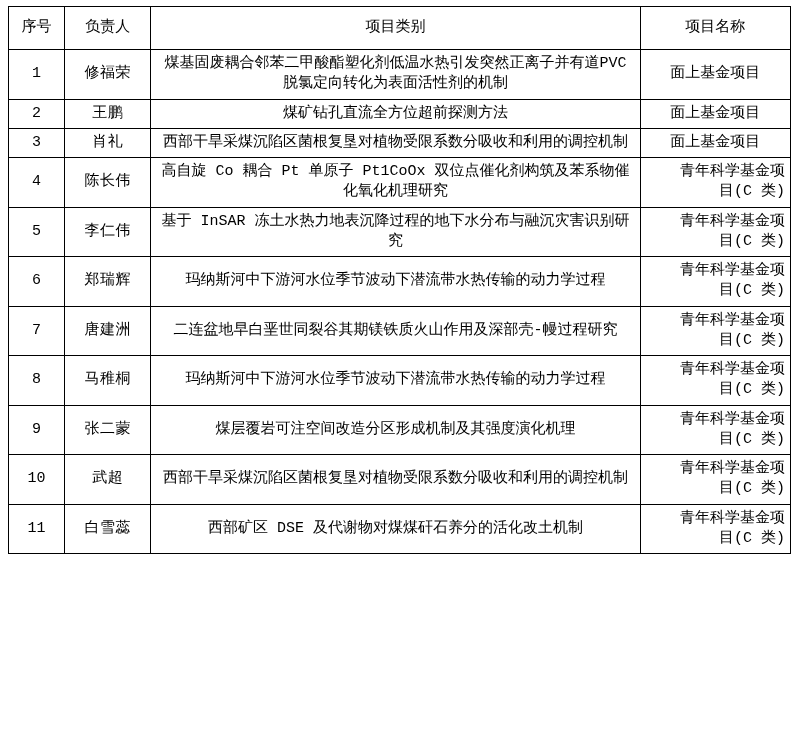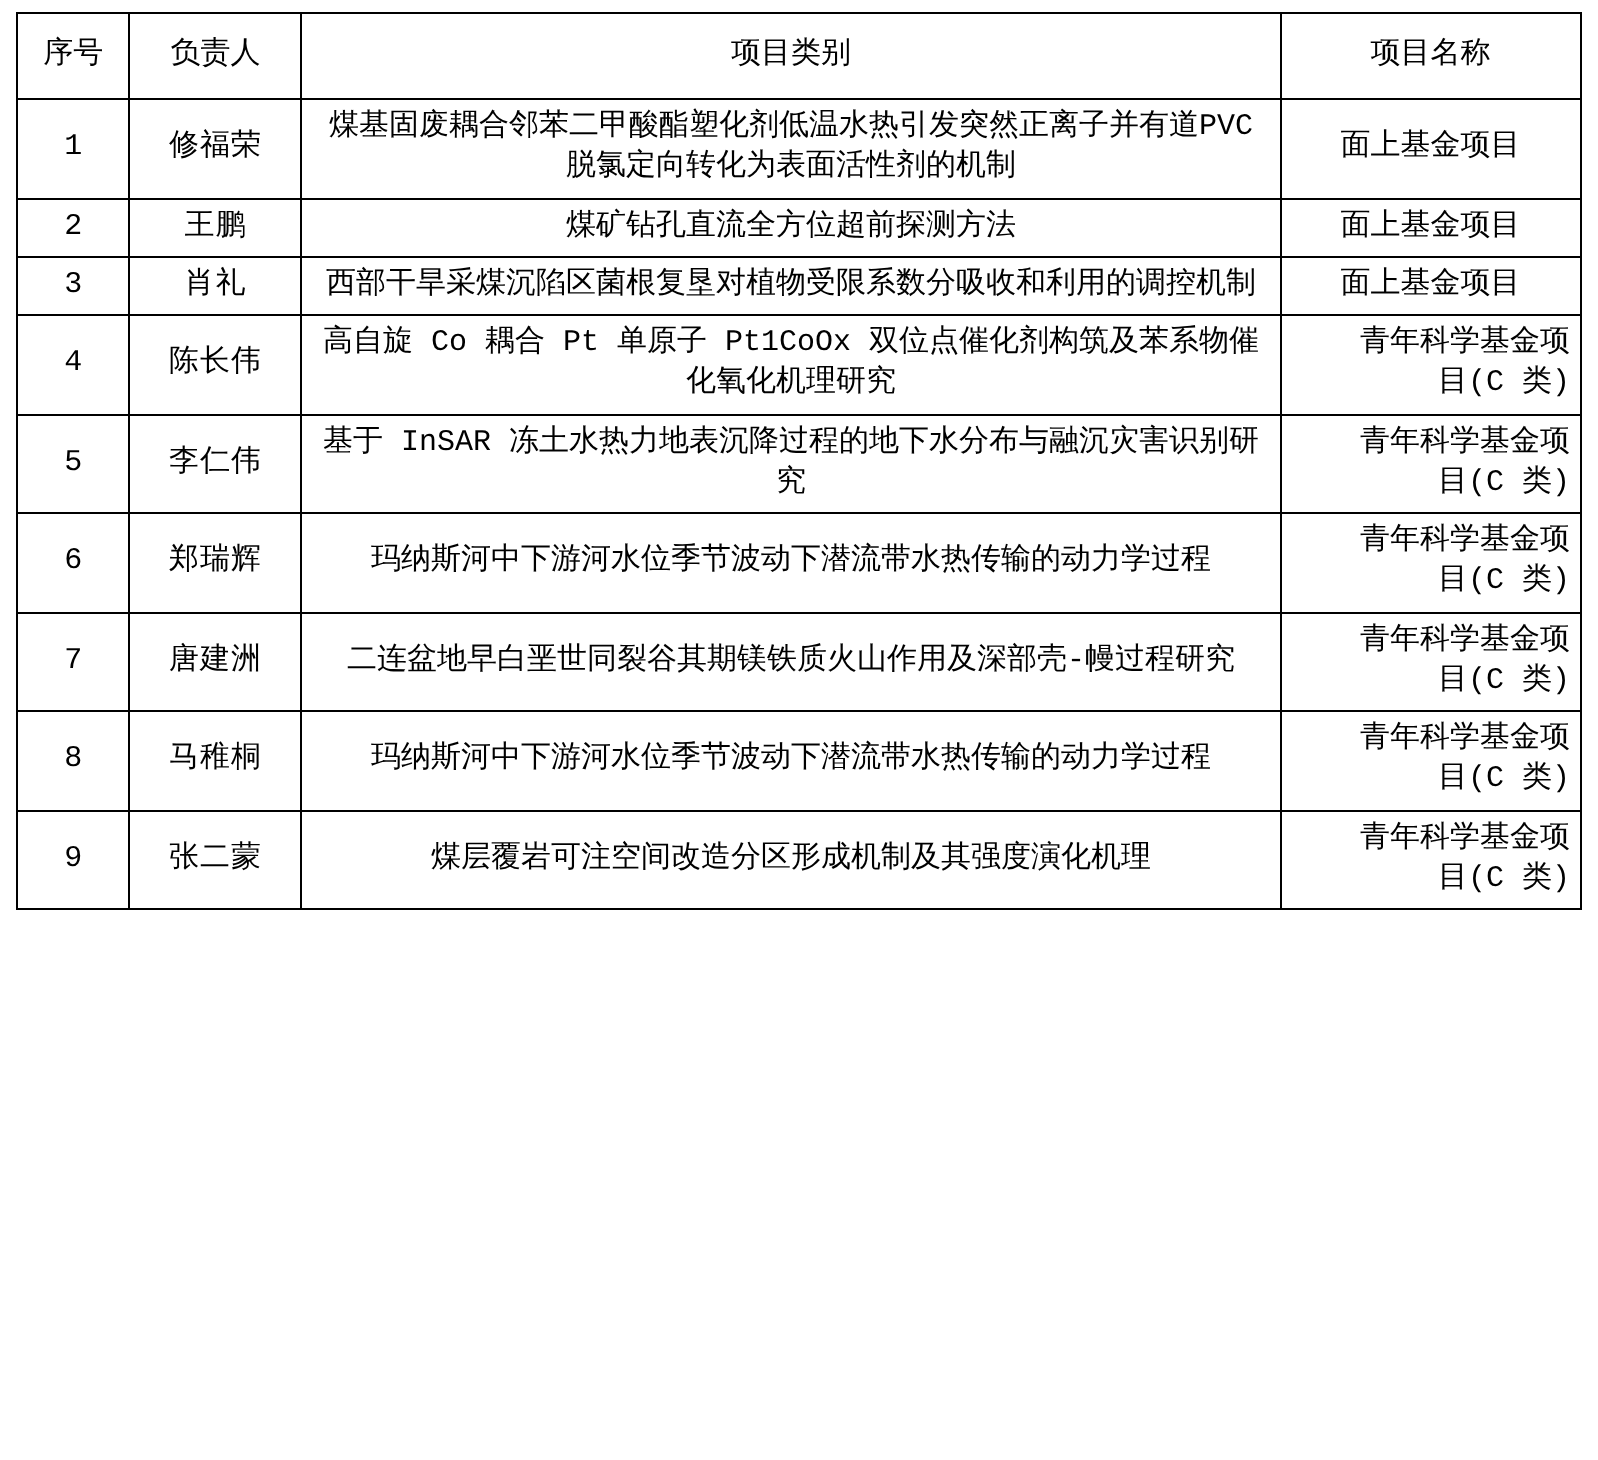--- a/index.html
+++ b/index.html
@@ -154,15 +154,33 @@
       </tr>
       <tr>
         <td class="cell-no">9</td>
         <td class="cell-owner">张二蒙</td>
         <td class="cell-name">煤层覆岩可注空间改造分区形成机制及其强度演化机理</td>
         <td class="cell-type two-line">
           <div>青年科学基金项</div>
           <div>目(C 类)</div>
         </td>
       </tr>
+      <tr>
+        <td class="cell-no">10</td>
+        <td class="cell-owner">武超</td>
+        <td class="cell-name">西部干旱采煤沉陷区菌根复垦对植物受限系数分吸收和利用的调控机制</td>
+        <td class="cell-type two-line">
+          <div>青年科学基金项</div>
+          <div>目(C 类)</div>
+        </td>
+      </tr>
+      <tr>
+        <td class="cell-no">11</td>
+        <td class="cell-owner">白雪蕊</td>
+        <td class="cell-name">西部矿区 DSE 及代谢物对煤煤矸石养分的活化改土机制</td>
+        <td class="cell-type two-line">
+          <div>青年科学基金项</div>
+          <div>目(C 类)</div>
+        </td>
+      </tr>
     </tbody>
   </table>
 </div>
 
 </body></html>

